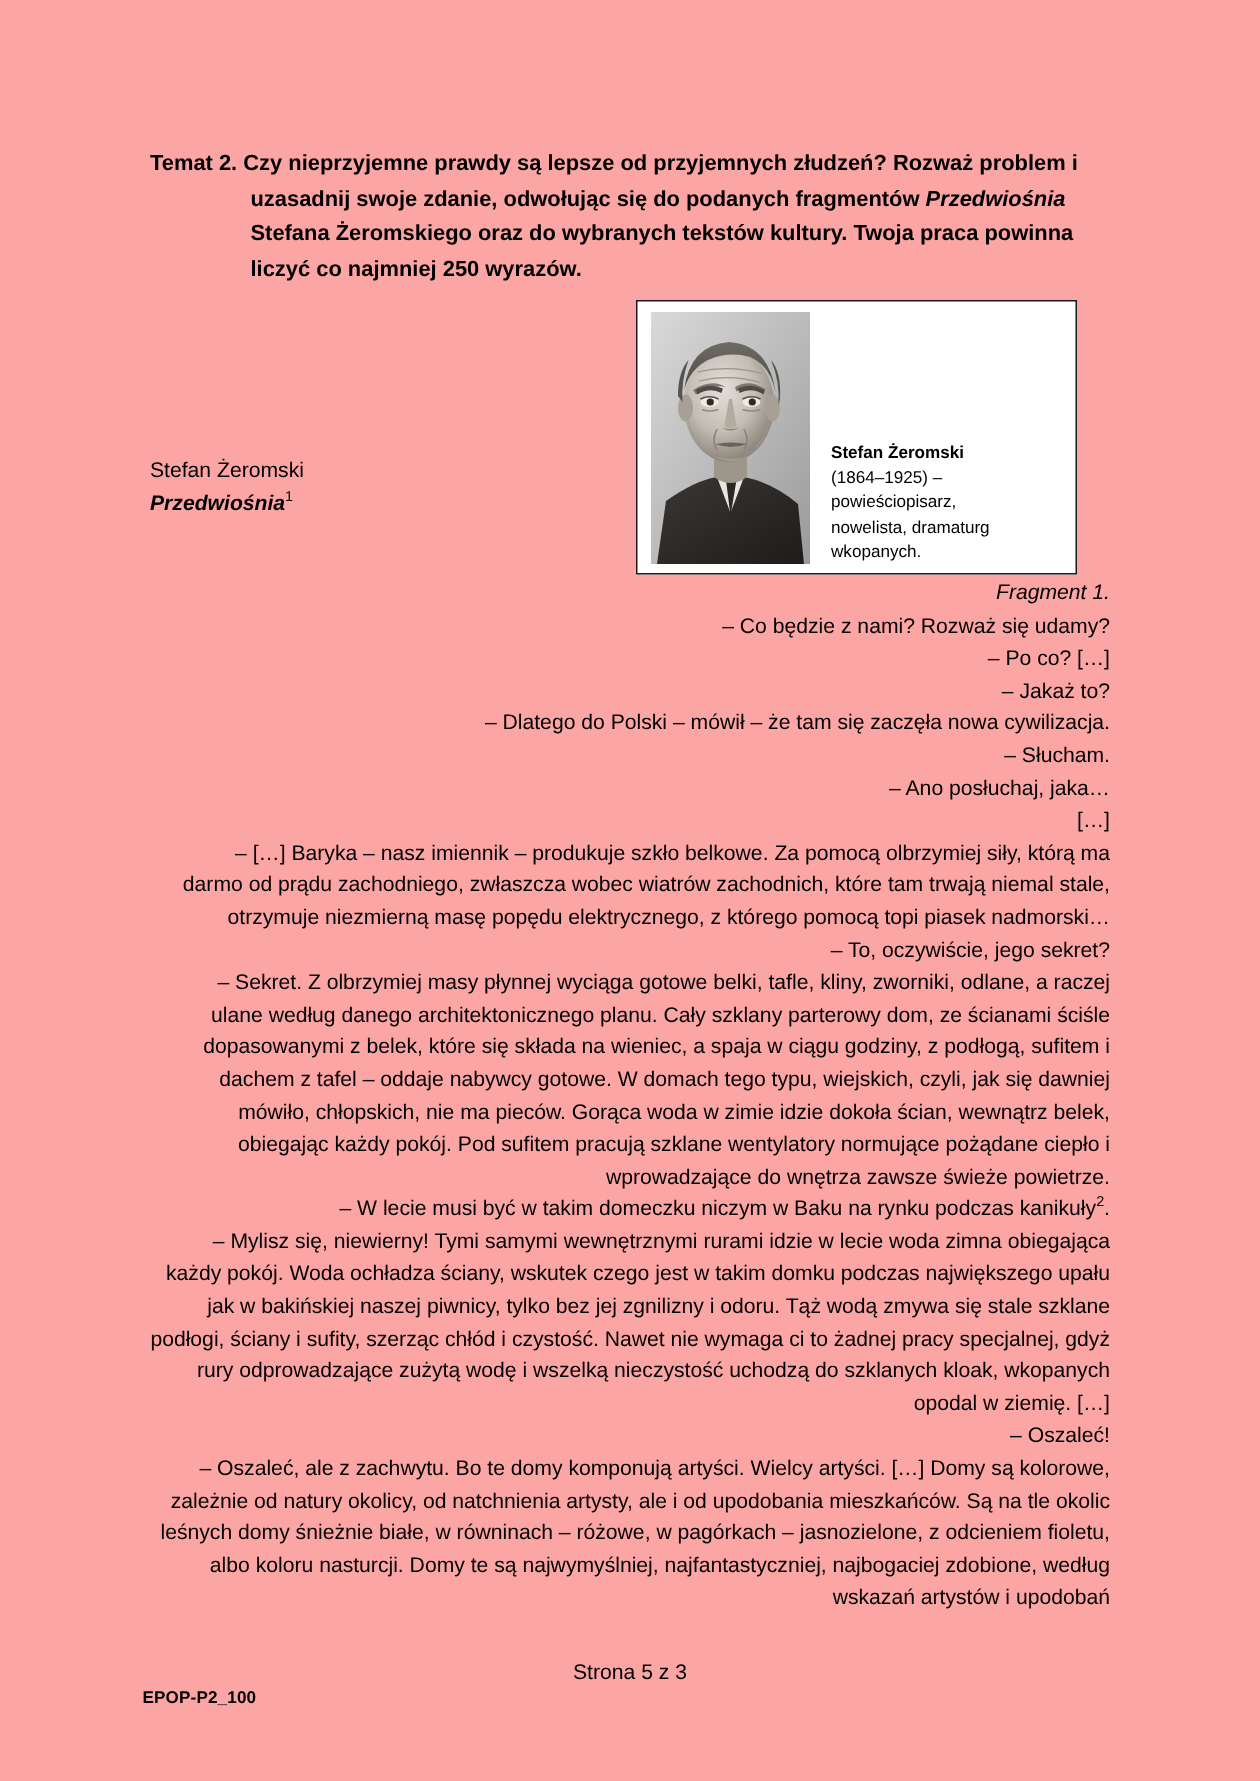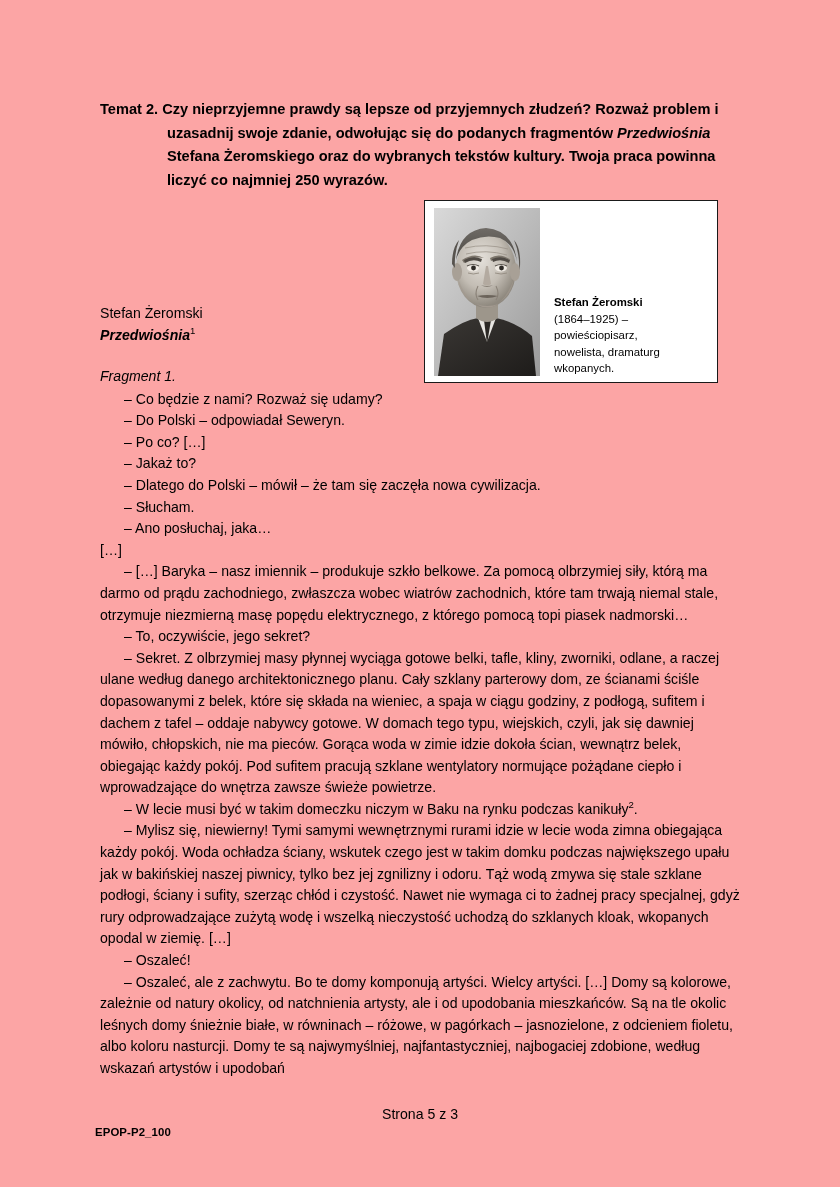--- a/index.html
+++ b/index.html
@@ -95,25 +95,25 @@
     vertical-align: super;
     line-height: 0;
     font-weight: normal;
     font-style: normal;
   }
 
   
   .body-text {
     position: absolute;
     left: 100px;
-    top: 366px;
+    top: 384px;
     width: 640px;
     font-size: 14.1px;
     line-height: 21.6px;
-    text-align: left;
+    text-align: right;
   }
   .body-text p {
     margin: 0;
     padding: 0;
   }
   .fragment-label {
     font-style: italic;
     margin-bottom: 1px !important;
   }
   .indented { text-indent: 24px; }
@@ -235,21 +235,20 @@
 
   <div class="source-block">
     <span class="source-author">Stefan Żeromski</span>
     <span class="source-title"><span>Przedwiośnia</span><sup>1</sup></span>
   </div>
 
   <div class="body-text">
     <p class="fragment-label flush">Fragment 1.</p>
 
     <p class="indented">– Co będzie z nami? Rozważ się udamy?</p>
-    <p class="indented">– Do Polski – odpowiadał Seweryn.</p>
     <p class="indented">– Po co? […]</p>
     <p class="indented">– Jakaż to?</p>
     <p class="indented">– Dlatego do Polski – mówił – że tam się zaczęła nowa cywilizacja.</p>
     <p class="indented">– Słucham.</p>
     <p class="indented">– Ano posłuchaj, jaka…</p>
 
     <p class="flush">[…]</p>
 
     <p class="indented">– […] Baryka – nasz imiennik – produkuje szkło belkowe. Za pomocą olbrzymiej siły, którą ma darmo od prądu zachodniego, zwłaszcza wobec wiatrów zachodnich, które tam trwają niemal stale, otrzymuje niezmierną masę popędu elektrycznego, z którego pomocą topi piasek nadmorski…</p>
     <p class="indented">– To, oczywiście, jego sekret?</p>

